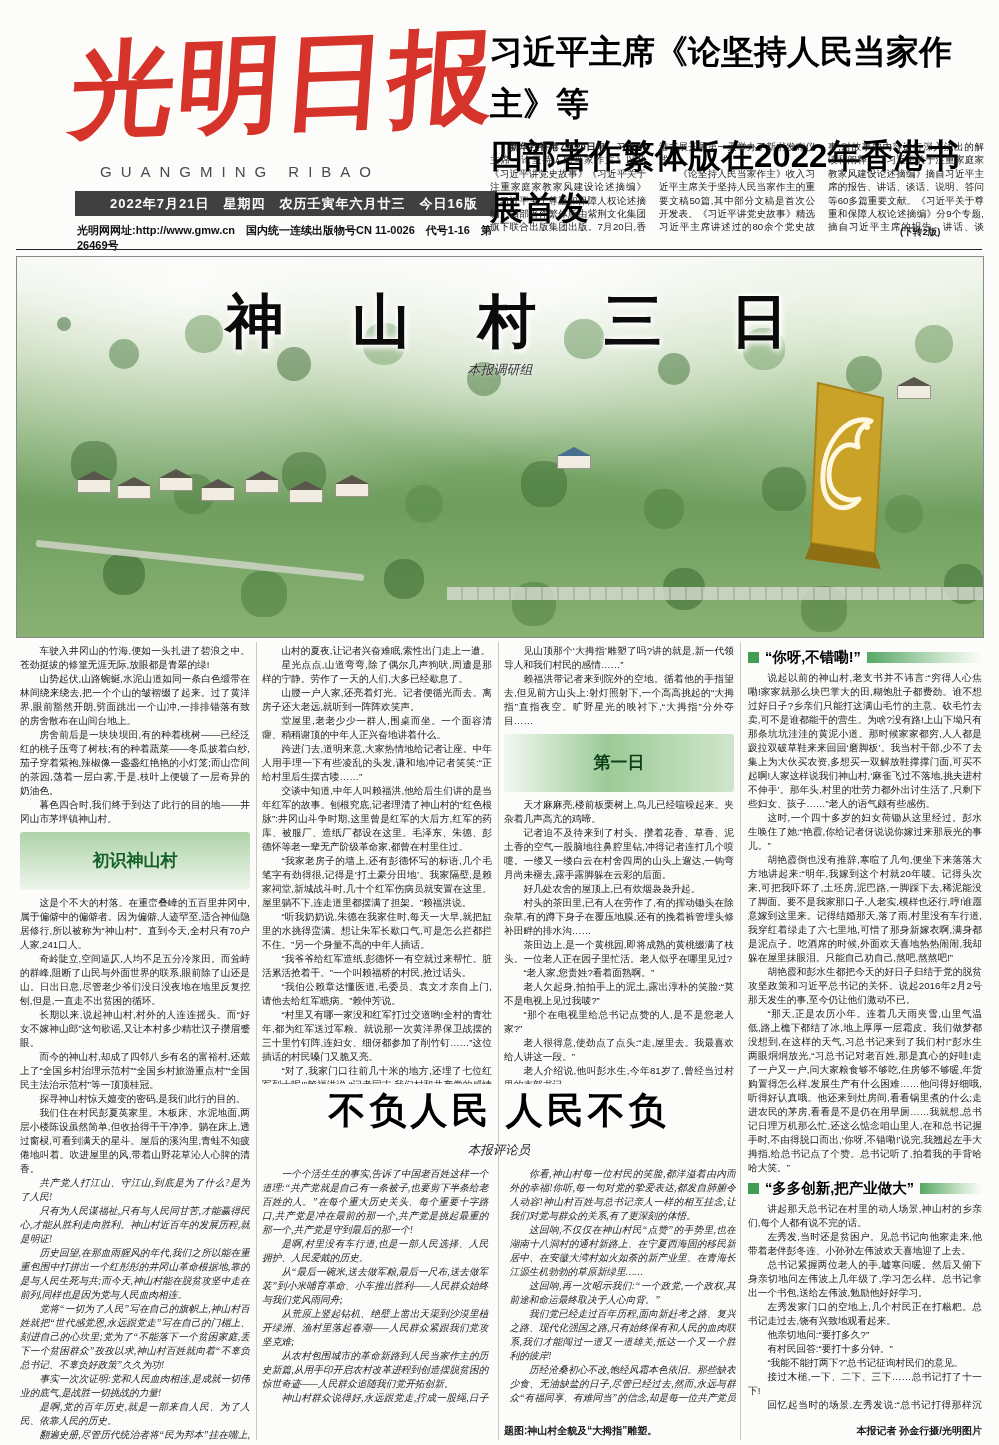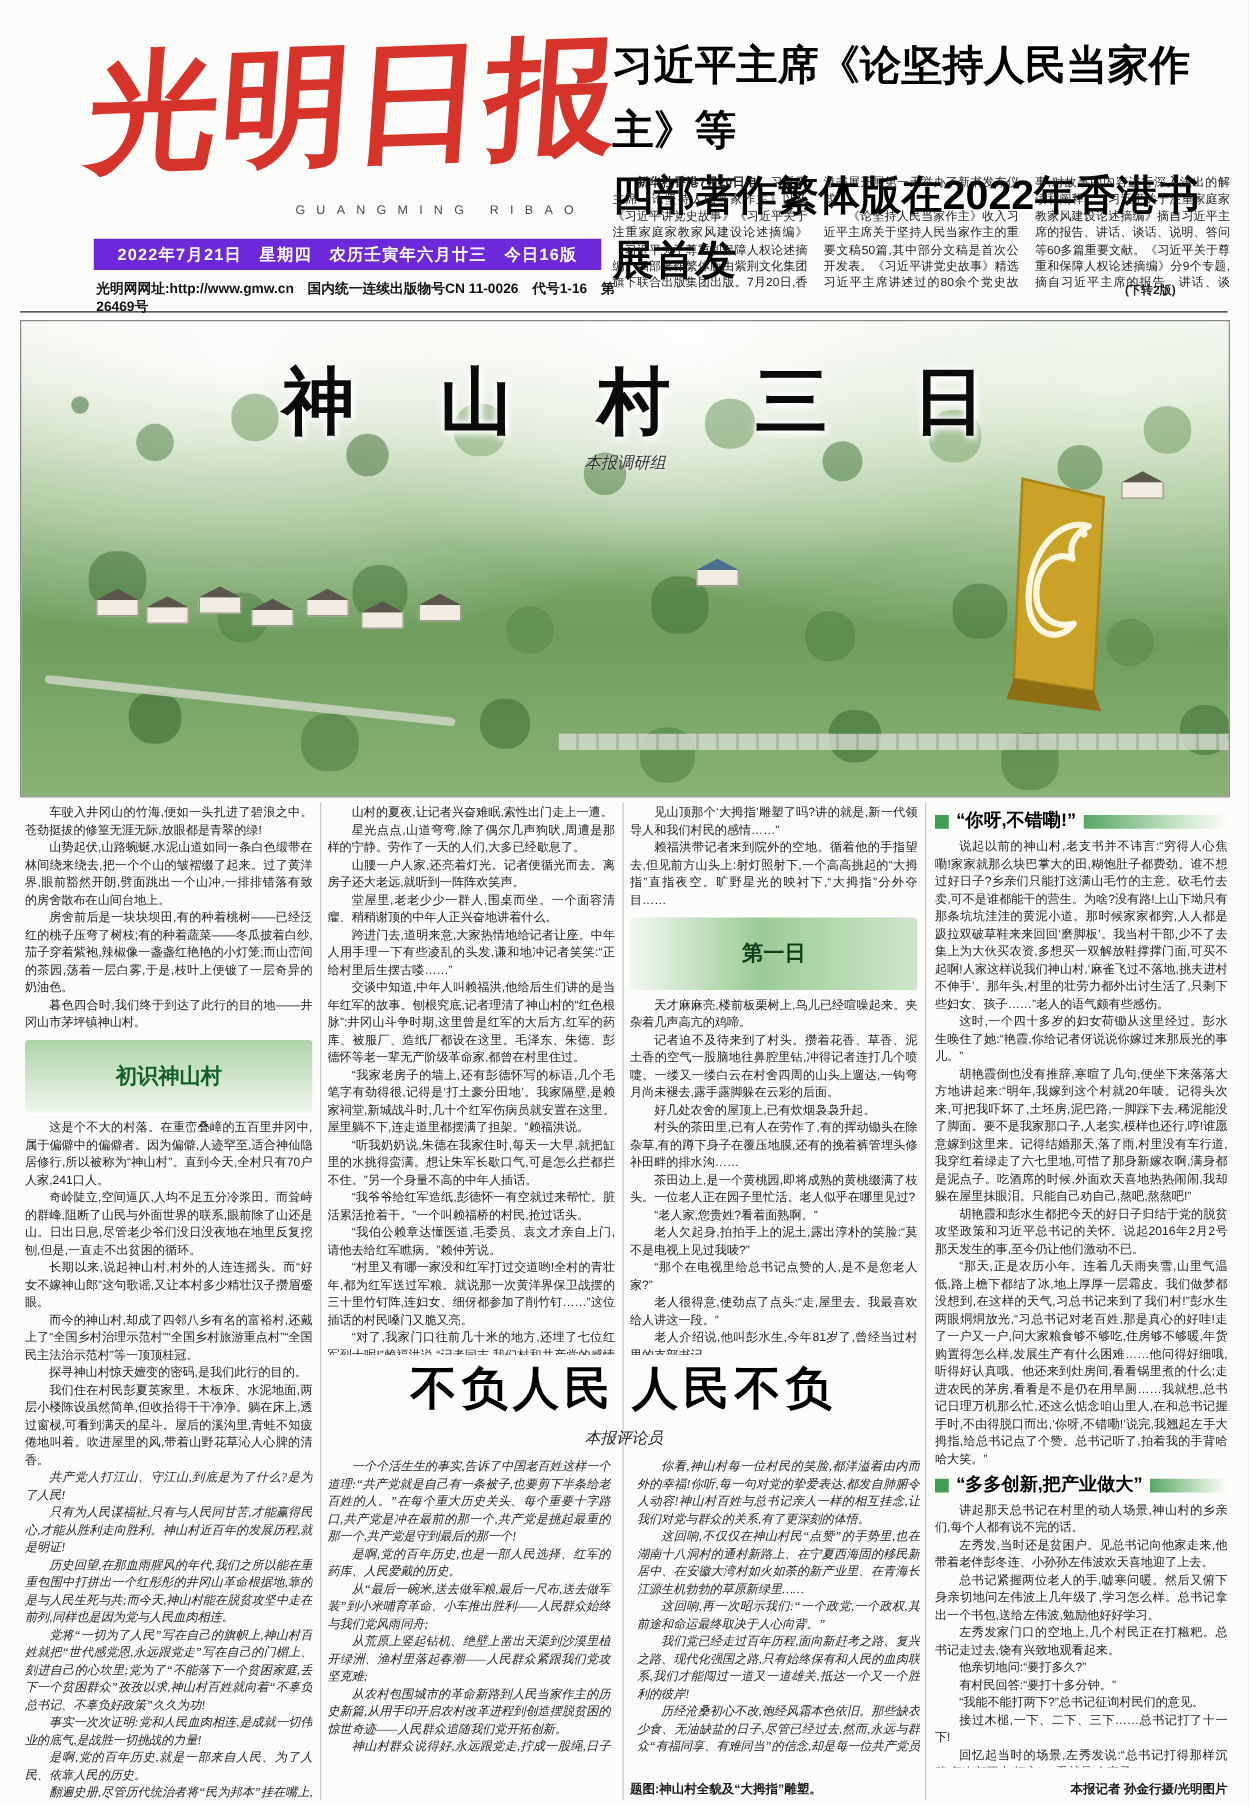--- a/index.html
+++ b/index.html
@@ -3,25 +3,25 @@
 <meta charset="utf-8">
 <style>
   html,body{margin:0;padding:0;background:#e9e9e6;}
   .page{position:relative;width:999px;height:1445px;margin:0 auto;background:#fcfcfa;
         font-family:"Liberation Sans",sans-serif;color:#1a1a1a;overflow:hidden;}
   
   .masthead{position:absolute;left:78px;top:6px;width:410px;height:158px;
             display:flex;align-items:center;justify-content:center;}
   .masthead span{font-family:"Liberation Serif",serif;font-size:104px;font-weight:bold;
             color:#d6342b;letter-spacing:2px;transform:rotate(-2deg) skewX(-6deg);white-space:nowrap;}
-  .pinyin{position:absolute;left:100px;top:163px;width:368px;text-align:right;
-          font-size:10px;letter-spacing:9px;color:#4a4a4a;}
-  .datebar{position:absolute;left:75px;top:191px;width:406px;height:25px;background:#6d28d9;
+  .pinyin{position:absolute;left:100px;top:163px;width:368px;text-align:left;
+          font-size:15px;letter-spacing:9px;color:#4a4a4a;}
+  .datebar{position:absolute;left:75px;top:191px;width:406px;height:25px;background:#404040;
            color:#fff;font-size:13px;font-weight:bold;display:flex;align-items:center;
-           justify-content:center;letter-spacing:1px;}
+           justify-content:center;letter-spacing:1px;padding-left:16px;}
   .infoline{position:absolute;left:77px;top:223px;width:430px;font-size:11px;font-weight:bold;color:#111;}
   .headline{position:absolute;left:490px;top:26px;width:494px;text-align:left;
             font-size:33px;line-height:52px;font-weight:900;color:#000;letter-spacing:0px;}
   .topstory{position:absolute;left:490px;top:140px;width:494px;height:100px;
             column-count:3;column-gap:13px;font-size:9.6px;line-height:13.4px;
             text-align:justify;overflow:hidden;}
   .topstory p{margin:0;text-indent:2em;}
   .jumpnote1{position:absolute;left:900px;top:226px;font-size:9.6px;font-weight:bold;text-align:right;}
   .hrule{position:absolute;left:16px;top:249px;width:966px;border-top:1.5px solid #222;}
   
@@ -209,21 +209,21 @@
     <span><p>讲起那天总书记在村里的动人场景,神山村的乡亲们,每个人都有说不完的话。</p><p>左秀发,当时还是贫困户。见总书记向他家走来,他带着老伴彭冬连、小孙孙左伟波欢天喜地迎了上去。</p><p>总书记紧握两位老人的手,嘘寒问暖。然后又俯下身亲切地问左伟波上几年级了,学习怎么样。总书记拿出一个书包,送给左伟波,勉励他好好学习。</p><p>左秀发家门口的空地上,几个村民正在打糍粑。总书记走过去,饶有兴致地观看起来。</p><p>他亲切地问:“要打多久?”</p><p>有村民回答:“要打十多分钟。”</p><p>“我能不能打两下?”总书记征询村民们的意见。</p><p>接过木槌,一下、二下、三下……总书记打了十一下!</p><p>回忆起当时的场景,左秀发说:“总书记打得那样沉稳,每次都正中‘耙心’,一看就是‘会家子’!”</p></span>
     
   </div>
 
   <div class="editorial">
     <h2>不负人民 人民不负</h2>
     <div class="byline">本报评论员</div>
     <div class="edit-cols">
       <div class="edit-col kaiti">
           <p>一个个活生生的事实,告诉了中国老百姓这样一个道理:“共产党就是自己有一条被子,也要剪下半条给老百姓的人。”在每个重大历史关头、每个重要十字路口,共产党是冲在最前的那一个,共产党是挑起最重的那一个,共产党是守到最后的那一个!</p>
-          <p>是啊,党的百年历史,也是一部人民选择、红军的药库、人民爱戴的历史。</p>
+          <p>是啊,村里没有车行道,也是一部人民选择、人民拥护、人民爱戴的历史。</p>
           <p>从“最后一碗米,送去做军粮,最后一尺布,送去做军装”到小米哺育革命、小车推出胜利——人民群众始终与我们党风雨同舟;</p>
           <p>从荒原上竖起钻机、绝壁上凿出天渠到沙漠里植开绿洲、渔村里落起春潮——人民群众紧跟我们党攻坚克难;</p>
           <p>从农村包围城市的革命新路到人民当家作主的历史新篇,从用手印开启农村改革进程到创造摆脱贫困的惊世奇迹——人民群众追随我们党开拓创新。</p>
           <p>神山村群众说得好,永远跟党走,拧成一股绳,日子有盼头!</p>
         </div>
       <div class="edit-col kaiti">
         <span><p>你看,神山村每一位村民的笑脸,都洋溢着由内而外的幸福!你听,每一句对党的挚爱表达,都发自肺腑令人动容!神山村百姓与总书记亲人一样的相互挂念,让我们对党与群众的关系,有了更深刻的体悟。</p><p>这回响,不仅仅在神山村民“点赞”的手势里,也在湖南十八洞村的通村新路上、在宁夏西海固的移民新居中、在安徽大湾村如火如荼的新产业里、在青海长江源生机勃勃的草原新绿里……</p><p>这回响,再一次昭示我们:“一个政党,一个政权,其前途和命运最终取决于人心向背。”</p><p>我们党已经走过百年历程,面向新赶考之路、复兴之路、现代化强国之路,只有始终保有和人民的血肉联系,我们才能闯过一道又一道雄关,抵达一个又一个胜利的彼岸!</p><p>历经沧桑初心不改,饱经风霜本色依旧。那些缺衣少食、无油缺盐的日子,尽管已经过去,然而,永远与群众“有福同享、有难同当”的信念,却是每一位共产党员须臾不能忘却的。“坚定执着追理想、实事求是闯新路、艰苦奋斗攻难关、依靠群众求胜利”,这不仅是习近平总书记对井冈山精神的概括,更是对全党同志的要求与嘱托。</p></span>
         
       </div>
     </div>

